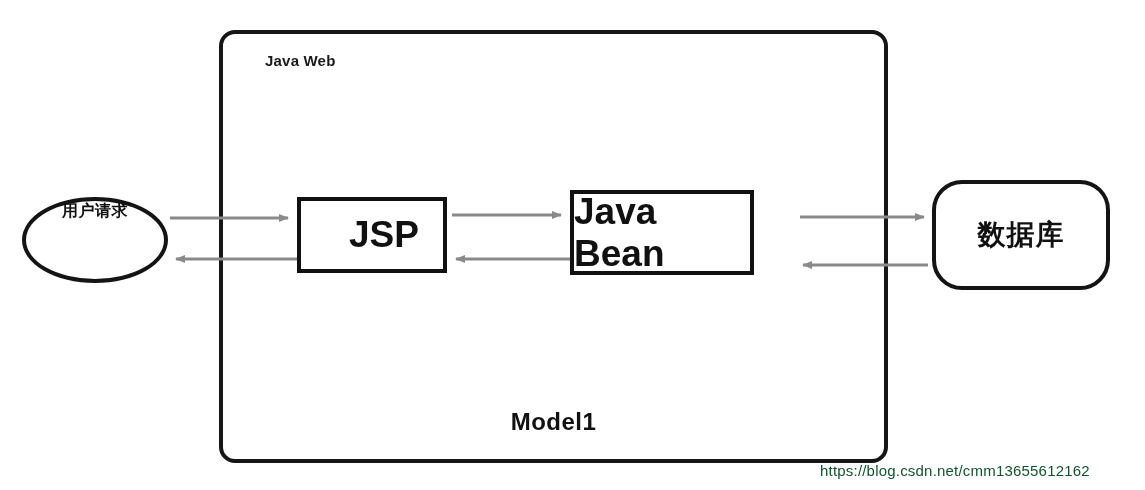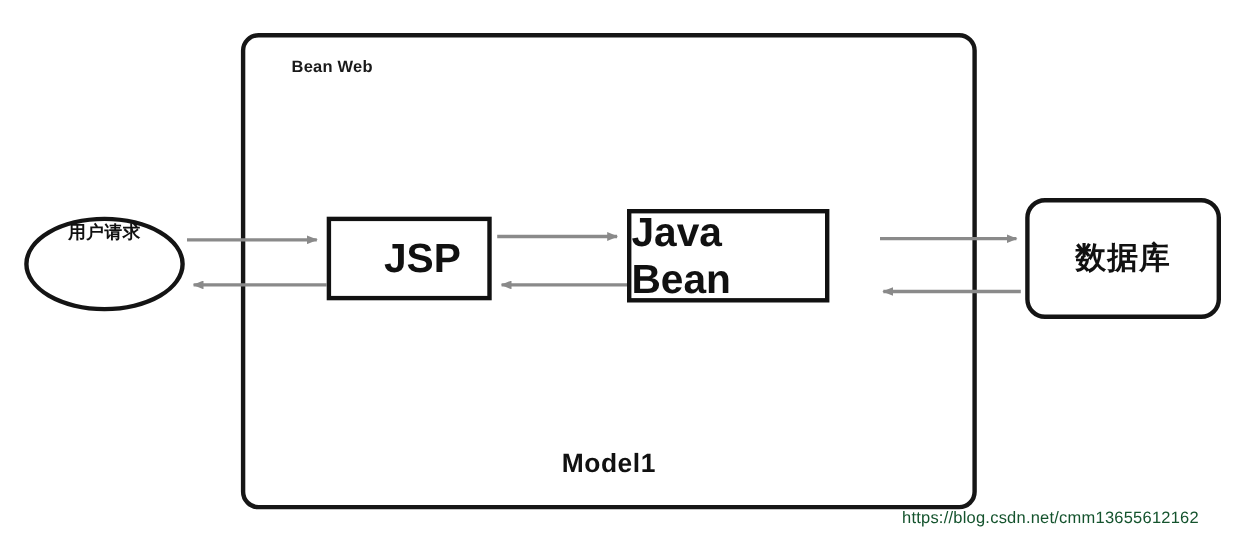--- a/index.html
+++ b/index.html
@@ -105,21 +105,21 @@
     color: #111111;
   }
   
   .db-node {
     position: absolute;
     left: 932px;
     top: 180px;
     width: 178px;
     height: 110px;
     border: 4px solid #141414;
-    border-radius: 18px;
+    border-radius: 30px;
     box-sizing: border-box;
     background: #ffffff;
     display: flex;
     align-items: center;
     justify-content: center;
   }
   .db-node .node-text {
     font-size: 28px;
     font-weight: bold;
     color: #111111;
@@ -144,21 +144,21 @@
     white-space: nowrap;
     letter-spacing: 0.2px;
   }
 </style>
 </head>
 <body>
 
 <div id="canvas">
 
   <div class="container-box"></div>
-  <div class="container-label">Bean Web</div>
+  <div class="container-label">Java Web</div>
 
   <svg class="arrow-layer" viewBox="0 0 1145 490" width="1145" height="490" xmlns="http://www.w3.org/2000/svg">
     <defs>
       <marker id="ah-right" markerWidth="10" markerHeight="8" refX="9" refY="4" orient="auto" markerUnits="userSpaceOnUse">
         <path d="M0,0 L10,4 L0,8 z" fill="#8a8a8a"></path>
       </marker>
       <marker id="ah-left" markerWidth="10" markerHeight="8" refX="9" refY="4" orient="auto" markerUnits="userSpaceOnUse">
         <path d="M0,0 L10,4 L0,8 z" fill="#8a8a8a"></path>
       </marker>
     </defs>

